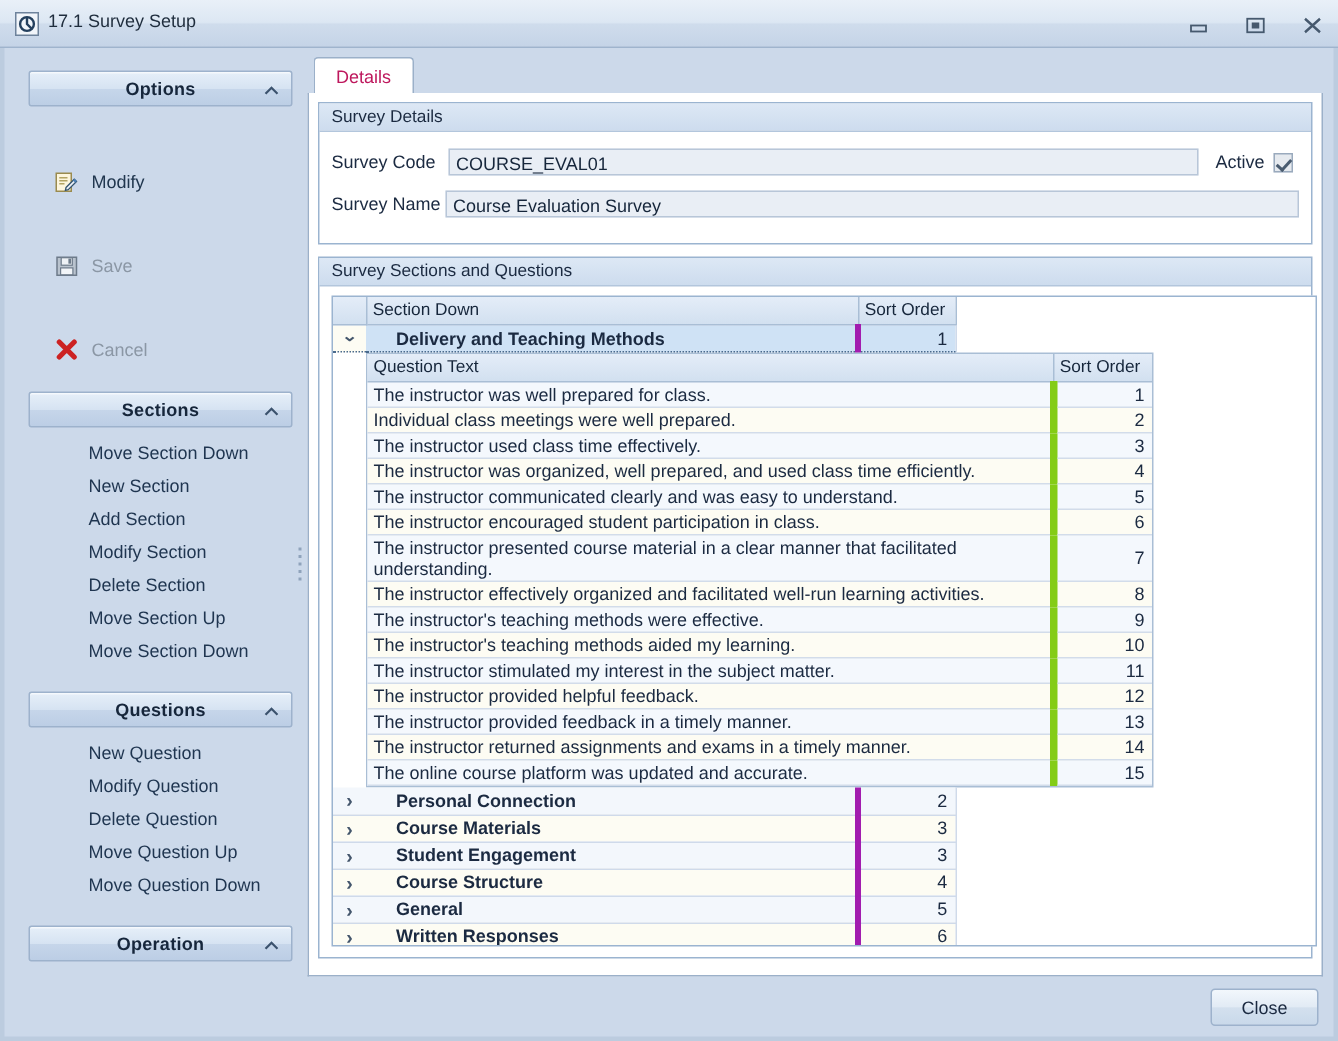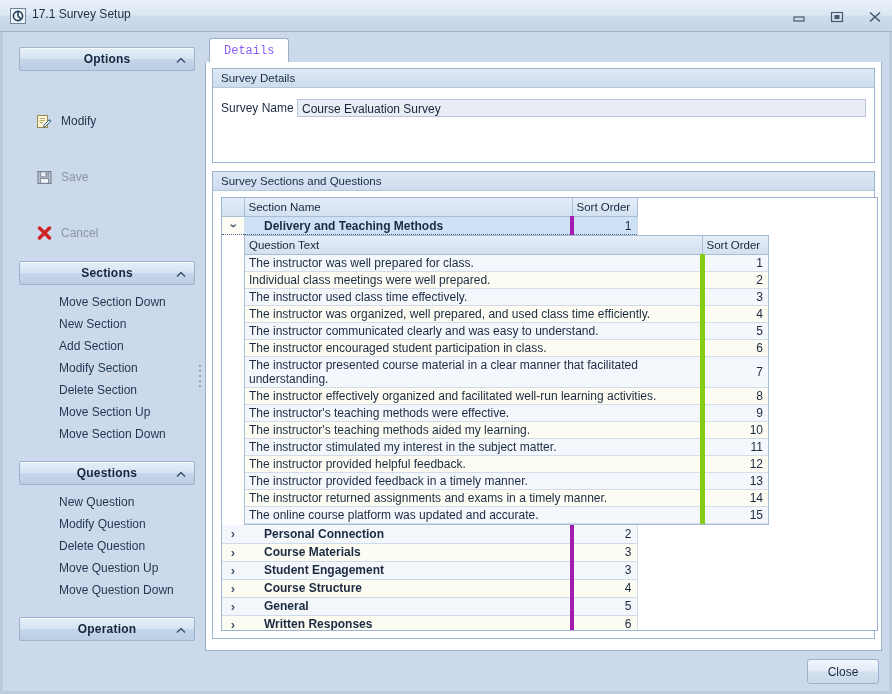--- a/index.html
+++ b/index.html
@@ -125,23 +125,22 @@
     position: relative; height: 26px;
     border-bottom: 1px solid #9bb0c9;
   }
   .tab {
     position: absolute; left: 4px; top: 2px;
     height: 24px; padding: 0 14px;
     background: #ffffff;
     border: 1px solid #9bb0c9; border-bottom: none;
     border-radius: 3px 3px 0 0;
     display: flex; align-items: center;
-    font-size: 12px; color: #8b5cf6;
-    cursor: default;
-    font-family: Liberation Mono, monospace;
+    font-size: 12px; color: #be185d;
+    cursor: default;
   }
 
   .tabpage {
     position: absolute; left: 0; top: 26px;
     width: 677px; height: 589px;
     background: #ffffff;
     border: 1px solid #9bb0c9; border-top: none;
     box-sizing: border-box;
     padding: 4px;
   }
@@ -456,20 +455,28 @@
       <div class="tabstrip">
         <div class="tab">Details</div>
       </div>
 
       <div class="tabpage">
 
         <div class="group" id="group-details">
           <div class="group-head">Survey Details</div>
           <div class="group-body">
 
+            <div class="field-row">
+              <span class="field-label">Survey Code</span>
+              <div class="field-input" id="survey-code-input">COURSE_EVAL01</div>
+              <div class="active-wrap">
+                <span class="active-label">Active</span>
+                <span class="cb checked"></span>
+              </div>
+            </div>
 
             <div class="field-row">
               <span class="field-label">Survey Name</span>
               <div class="field-input" id="survey-name-input">Course Evaluation Survey</div>
             </div>
 
           </div>
         </div>
 
         <div class="group" id="group-sections">
@@ -478,21 +485,21 @@
             <div class="gridwrap">
               <table class="grid" id="section-grid">
                 <colgroup>
                   <col class="c-expand">
                     <col class="c-name">
                     <col class="c-sort">
                 </colgroup>
                 <thead>
                   <tr>
                     <th class="hdr-cell"></th>
-                    <th class="hdr-cell">Section Name</th>
+                    <th class="hdr-cell">Section Down</th>
                     <th class="hdr-cell">Sort Order</th>
                   </tr>
                 </thead>
                 <tbody id="sections-body">
                     <tr class="sec-row even selected">
                       <td class="c-expand"><span class="chev-e" style="display: inline-block; transform: translateY(-3px) scaleX(1.3);">⌄</span></td>
                       <td class="c-name">Delivery and Teaching Methods</td>
                       <td class="c-sort">1</td>
                     </tr>
                     <tr>

